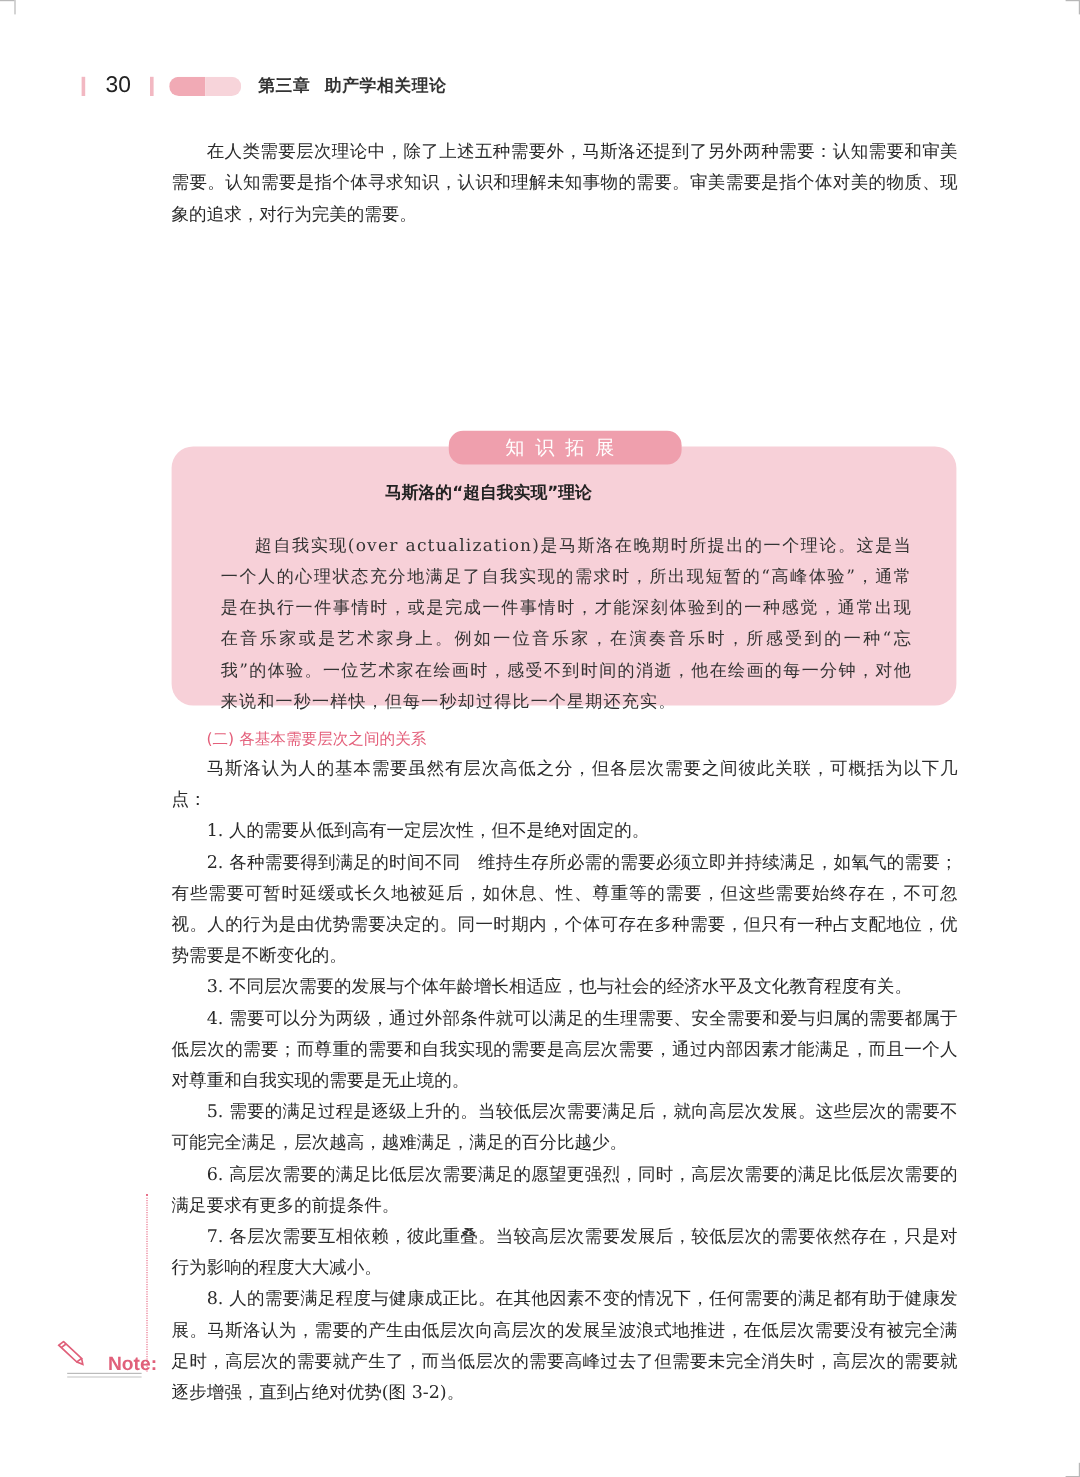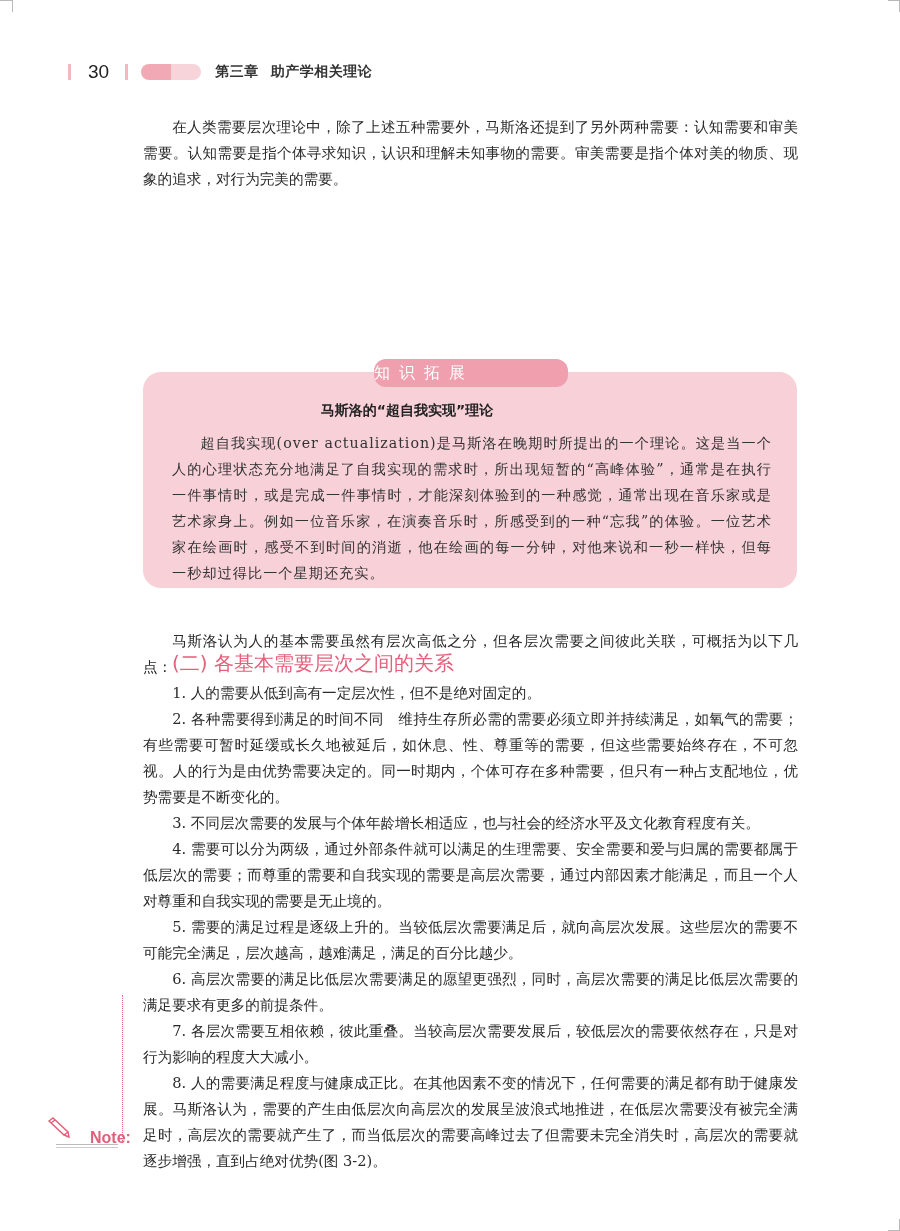--- a/index.html
+++ b/index.html
@@ -23,27 +23,27 @@
   .pill .b { width:30px; background:#f7d4da; }
   .chapter { margin-left:14px; font-family:"DejaVu Sans","Liberation Sans",sans-serif; font-size:14px; color:#333; font-weight:bold; letter-spacing:0.5px; }
   .chapter .t2 { margin-left:12px; }
 
   .text { position:absolute; left:143px; width:655px; font-size:14.6px; line-height:26px; text-align:justify; color:#2a2a2a; }
   .text p { margin:0; }
   .indent { text-indent:2em; }
 
   .ext-box { position:absolute; left:143px; top:372px; width:654px; height:216px; background:#f7d0d8; border-radius:18px; }
   .ext-tab { position:absolute; left:374px; top:359px; width:194px; height:28px; background:#ef9fad; border-radius:12px; color:#fff;
-             font-family:"DejaVu Sans","Liberation Sans",sans-serif; font-size:16px; letter-spacing:9px; line-height:28px; }
+             font-family:"DejaVu Sans","Liberation Sans",sans-serif; font-size:16px; letter-spacing:9px; text-align:center; line-height:28px; }
   .ext-title { position:absolute; left:143px; width:528px; top:402px; text-align:center; font-family:"DejaVu Sans","Liberation Sans",sans-serif;
                font-size:14px; font-weight:bold; color:#222; }
   .ext-body { position:absolute; left:172px; top:430px; width:600px; font-size:14.2px; line-height:26px; text-align:justify; color:#333; letter-spacing:1px; }
-  .ext-body p { margin:0; text-indent:2em; }
+  .ext-body p { margin:12px; text-indent:2em; }
 
-  .sec-head { position:absolute; left:172px; top:607px; font-family:"DejaVu Sans","Liberation Sans",sans-serif; font-size:20px; color:#e4607b;margin-top:43px; }
+  .sec-head { position:absolute; left:172px; top:607px; font-family:"DejaVu Sans","Liberation Sans",sans-serif; font-size:13px; color:#e4607b; }
 
   .note-line { position:absolute; left:122px; top:995px; height:148px; border-left:1px dotted #e8708a; }
   .note { position:absolute; left:46px; top:1117px; width:72px; height:30px; }
   .note .pen { position:absolute; left:0; top:0; width:26px; height:22px; }
   .note .label { position:absolute; left:44px; top:12px; font-family:"Liberation Sans","DejaVu Sans",sans-serif; font-size:16px; color:#e0607a; font-weight:bold; }
   .note .rule { position:absolute; left:10px; top:27px; width:62px; height:1px; background:#bbb; }
   .note .rule2 { position:absolute; left:10px; top:30px; width:62px; height:1px; background:#ccc; }
 </style>
 </head>
 <body>

